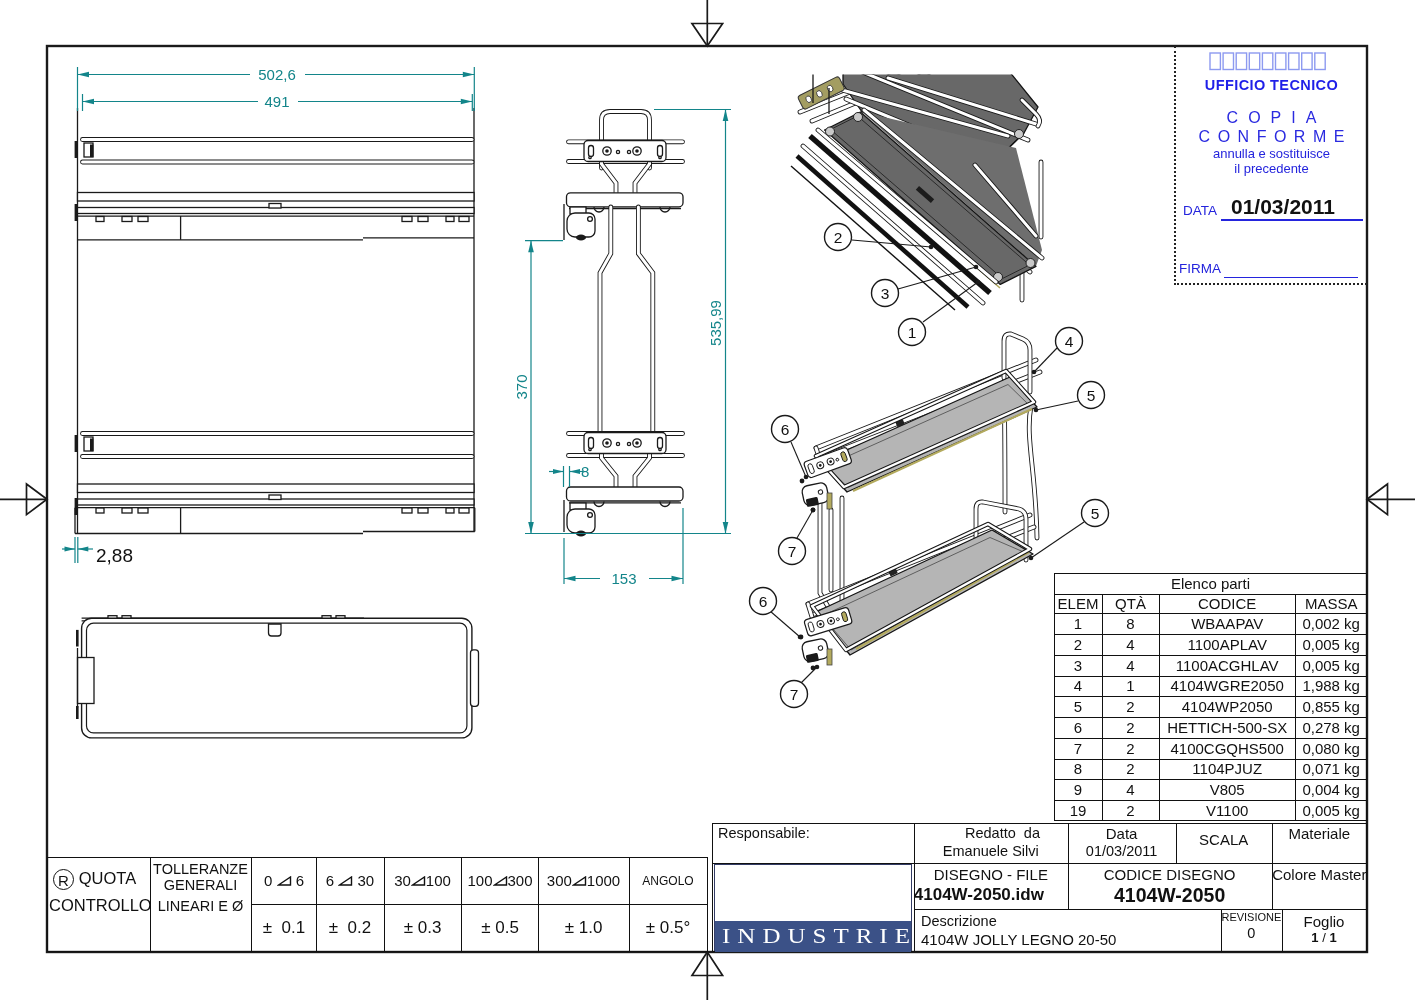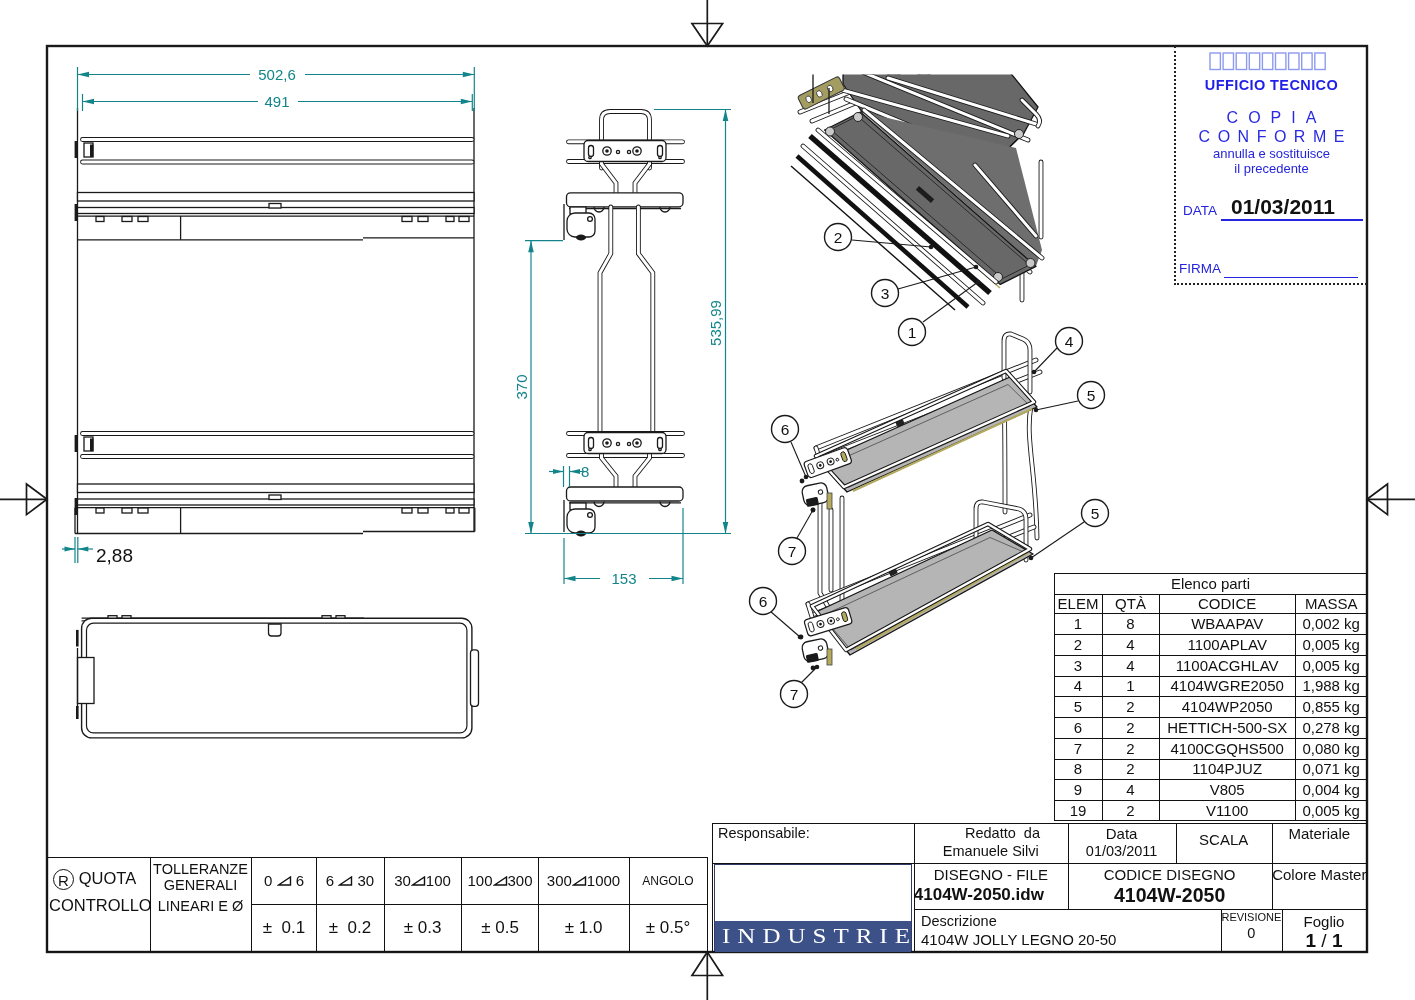--- a/index.html
+++ b/index.html
@@ -616,20 +616,20 @@
 <div class="abs" style="left:913.8px;top:885px;width:154px;font-size:17px;font-weight:bold;color:#111;">4104W-2050.idw</div>
 <div class="abs" style="left:1067.6px;top:866px;width:204px;text-align:center;font-size:15px;color:#111;">CODICE DISEGNO</div>
 <div class="abs" style="left:1067.6px;top:884px;width:204px;text-align:center;font-size:19.5px;font-weight:bold;color:#111;">4104W-2050</div>
 <div class="abs" style="left:1271.8px;top:866px;width:95px;text-align:center;font-size:15px;color:#111;">Colore Master</div>
 
 <div class="abs" style="left:921px;top:913px;font-size:14.5px;color:#111;">Descrizione</div>
 <div class="abs" style="left:921px;top:931px;font-size:15px;color:#111;">4104W JOLLY LEGNO 20-50</div>
 <div class="abs" style="left:1221.4px;top:911px;width:60px;text-align:center;font-size:11px;color:#111;">REVISIONE</div>
 <div class="abs" style="left:1221.4px;top:925px;width:60px;text-align:center;font-size:14.5px;color:#111;">0</div>
 <div class="abs" style="left:1281.5px;top:913px;width:85px;text-align:center;font-size:15px;color:#111;">Foglio</div>
-<div class="abs" style="left:1281.5px;top:930px;width:85px;text-align:center;font-size:19px;font-weight:bold;color:#111;">1 <span style="font-weight:normal;">/</span> 1</div>
+<div class="abs" style="left:1281.5px;top:930px;width:85px;text-align:center;font-size:13px;font-weight:bold;color:#111;">1 <span style="font-weight:normal;">/</span> 1</div>
 
 <div class="abs" style="left:714px;top:863.5px;width:197.5px;height:87px;border:1.6px solid #333c66;box-sizing:border-box;background:#fff;">
 <div class="abs" style="left:0;top:56px;width:100%;height:31px;background:#3b5187;display:flex;align-items:center;">
 <span style="font-family:'Liberation Serif',serif;font-size:25px;color:#fff;letter-spacing:7px;text-indent:7px;transform:scaleY(0.85);">INDUSTRIE</span>
 </div>
 </div>
 </div>
 
 </body></html>

